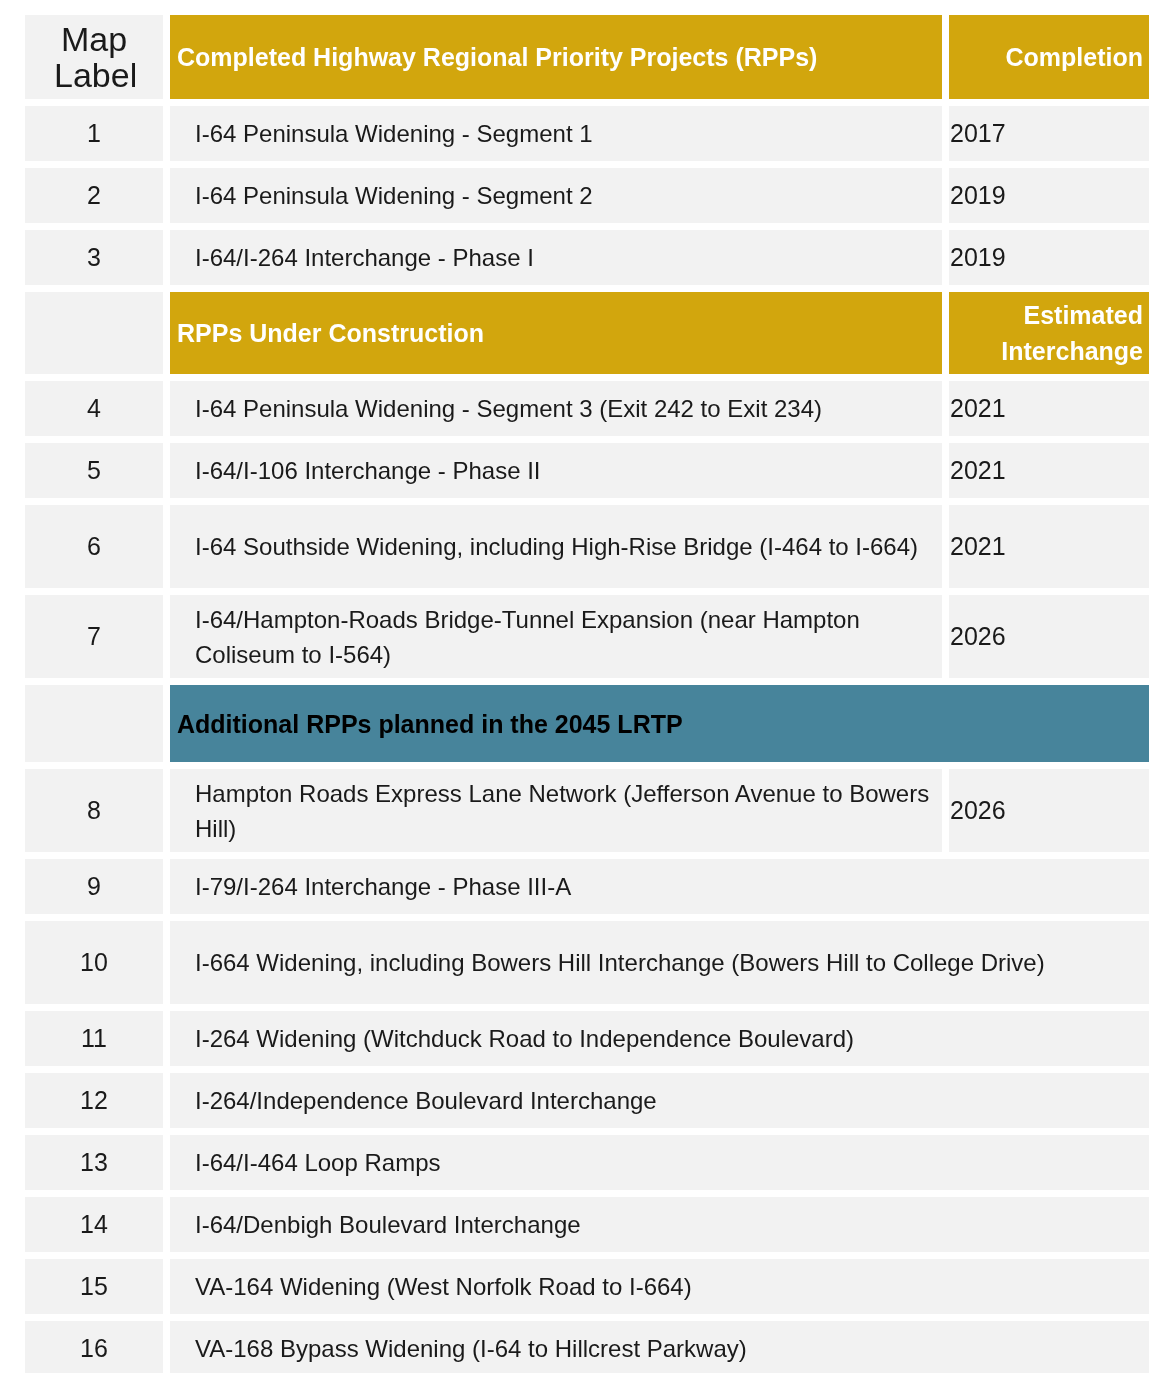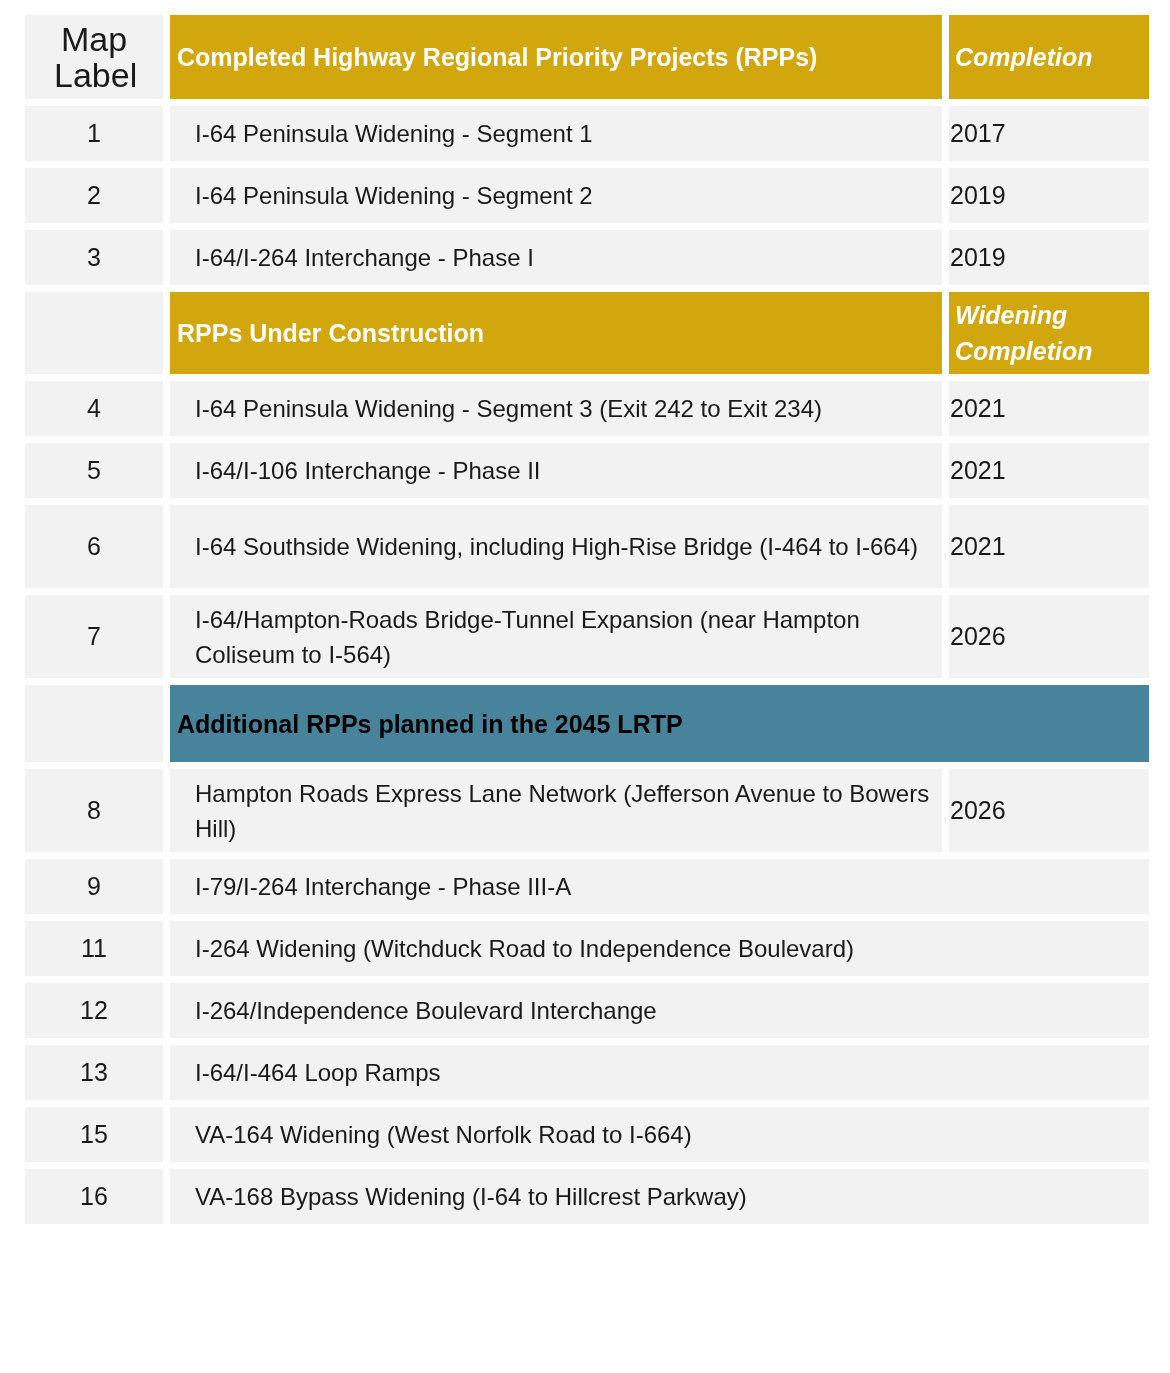--- a/index.html
+++ b/index.html
@@ -19,21 +19,21 @@
   col.c2 { width: 772px; }
   col.c3 { width: 200px; }
   td { vertical-align: middle; overflow: hidden; }
   .bg   { background: #F2F2F2; }
   .gold { background: #D2A60D; color: #ffffff; font-weight: bold; }
   .teal { background: #47849B; color: #000000; font-weight: bold; }
   .num  { text-align: center; font-size: 25px; color: #1a1a1a; }
   .proj { font-size: 24px; color: #1a1a1a; padding: 4px 10px 4px 25px; line-height: 35px; }
   .year { font-size: 25px; color: #1a1a1a; }
   .headtitle { font-size: 25px; padding-left: 7px; line-height: 34px; }
-  .headcomp  { font-size: 25px; text-align: left; line-height: 36px; padding: 0 6px; font-style: italic; }
+  .headcomp  { font-size: 25px; text-align: right; line-height: 36px; padding: 0 6px; }
   .maplabel  { font-size: 34px; color: #1a1a1a; text-align: center; line-height: 36px; }
   .maplabel-inner { max-width: 80px; margin: 0 auto; }
   tr.h82 td { height: 82px; }
   tr.h80 td { height: 80px; }
   tr.h75 td { height: 75px; }
   tr.h47 td { height: 47px; }
 </style>
 </head>
 <body>
 
@@ -65,21 +65,21 @@
   </tr>
   <tr class="h47">
     <td class="bg num">3</td>
     <td class="bg proj">I-64/I-264 Interchange - Phase I</td>
     <td class="bg year">2019</td>
   </tr>
 
   <tr class="h80">
     <td class="bg"></td>
     <td class="gold headtitle">RPPs Under Construction</td>
-    <td class="gold headcomp">Widening Completion</td>
+    <td class="gold headcomp">Estimated Interchange</td>
   </tr>
 
   <tr class="h47">
     <td class="bg num">4</td>
     <td class="bg proj">I-64 Peninsula Widening - Segment 3 (Exit 242 to Exit 234)</td>
     <td class="bg year">2021</td>
   </tr>
   <tr class="h47">
     <td class="bg num">5</td>
     <td class="bg proj">I-64/I-106 Interchange - Phase II</td>
@@ -103,31 +103,39 @@
 
   <tr class="h75">
     <td class="bg num">8</td>
     <td class="bg proj">Hampton Roads Express Lane Network (Jefferson Avenue to Bowers Hill)</td>
     <td class="bg year">2026</td>
   </tr>
   <tr class="h47">
     <td class="bg num">9</td>
     <td class="bg proj" colspan="2">I-79/I-264 Interchange - Phase III-A</td>
   </tr>
+  <tr class="h75">
+    <td class="bg num">10</td>
+    <td class="bg proj" colspan="2">I-664 Widening, including Bowers Hill Interchange (Bowers Hill to College Drive)</td>
+  </tr>
   <tr class="h47">
     <td class="bg num">11</td>
     <td class="bg proj" colspan="2">I-264 Widening (Witchduck Road to Independence Boulevard)</td>
   </tr>
   <tr class="h47">
     <td class="bg num">12</td>
     <td class="bg proj" colspan="2">I-264/Independence Boulevard Interchange</td>
   </tr>
   <tr class="h47">
     <td class="bg num">13</td>
     <td class="bg proj" colspan="2">I-64/I-464 Loop Ramps</td>
+  </tr>
+  <tr class="h47">
+    <td class="bg num">14</td>
+    <td class="bg proj" colspan="2">I-64/Denbigh Boulevard Interchange</td>
   </tr>
   <tr class="h47">
     <td class="bg num">15</td>
     <td class="bg proj" colspan="2">VA-164 Widening (West Norfolk Road to I-664)</td>
   </tr>
   <tr class="h47">
     <td class="bg num">16</td>
     <td class="bg proj" colspan="2">VA-168 Bypass Widening (I-64 to Hillcrest Parkway)</td>
   </tr>
 

